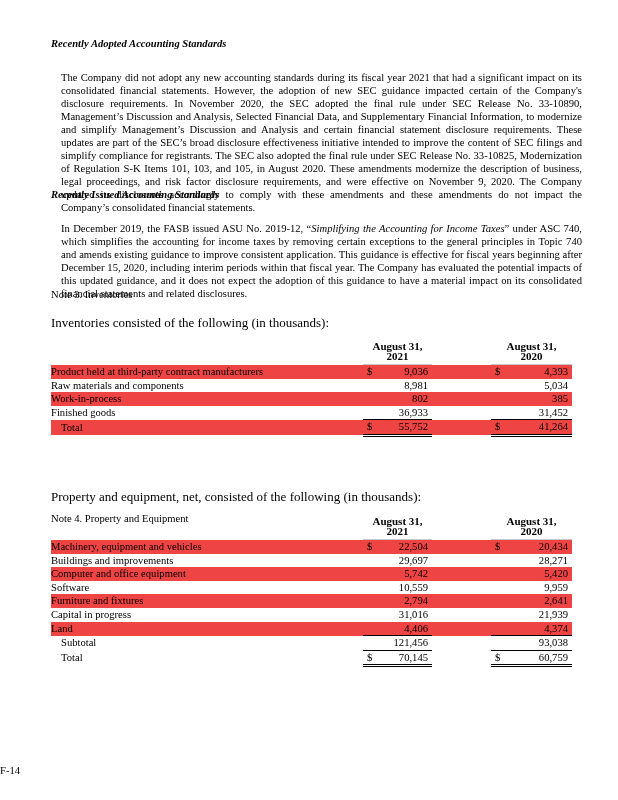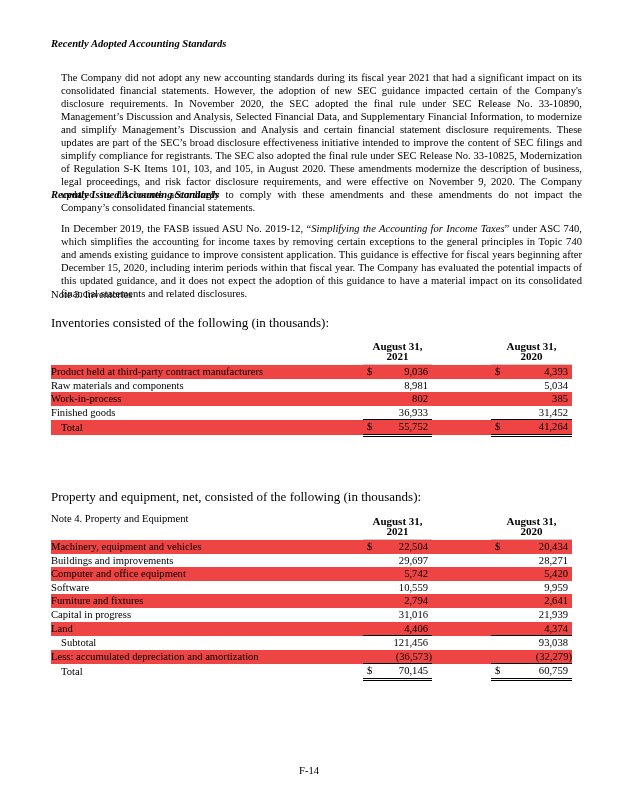--- a/index.html
+++ b/index.html
@@ -33,21 +33,21 @@
   td.gap { background: transparent; }
   td.cur { text-align: left; padding-left: 4px !important; }
   td.num { text-align: right; }
   td.lbl { padding-left: 0; }
   td.indent { padding-left: 10px !important; }
   .topline { border-top: 1px solid #000; }
   .dbl { border-bottom: 3px double #000; }
   .neg-pad { padding-right: 0 !important; }
   .num-pad { padding-right: 4px !important; margin-top: 12px; }
 
-  .footer { position: absolute; left: 0; width: 618px; top: 765px; text-align: center; font-size: 10.6px; }
+  .footer { position: absolute; left: 0; width: 618px; top: 765px; font-size: 10.6px; }
 </style>
 </head>
 <body>
 
 <div class="page">
 
   <div class="h-ital" style="top:38px;">Recently Adopted Accounting Standards</div>
   <p class="para" style="top:63px;">The Company did not adopt any new accounting standards during its fiscal year 2021 that had a significant impact on its consolidated financial statements. However, the adoption of new SEC guidance impacted certain of the Company's disclosure requirements. In November 2020, the SEC adopted the final rule under SEC Release No. 33-10890, Management’s Discussion and Analysis, Selected Financial Data, and Supplementary Financial Information, to modernize and simplify Management’s Discussion and Analysis and certain financial statement disclosure requirements. These updates are part of the SEC’s broad disclosure effectiveness initiative intended to improve the content of SEC filings and simplify compliance for registrants. The SEC also adopted the final rule under SEC Release No. 33-10825, Modernization of Regulation S-K Items 101, 103, and 105, in August 2020. These amendments modernize the description of business, legal proceedings, and risk factor disclosure requirements, and were effective on November 9, 2020. The Company updated its disclosures accordingly to comply with these amendments and these amendments do not impact the Company’s consolidated financial statements.</p>
 
   <div class="h-ital" style="top:189px;">Recently Issued Accounting Standards</div>
@@ -208,29 +208,20 @@
     </tr>
     <tr>
       <td class="lbl indent">Subtotal</td>
           <td></td>
       <td class="topline"></td>
       <td class="num num-pad topline">121,456</td>
       <td></td>
       <td class="topline"></td>
       <td class="num num-pad topline">93,038</td>
     </tr>
-    <tr class="shade">
-      <td class="lbl">Less: accumulated depreciation and amortization</td>
-          <td></td>
-      <td></td>
-      <td class="num neg-pad">(36,573)</td>
-      <td></td>
-          <td></td>
-      <td class="num neg-pad">(32,279)</td>
-    </tr>
     <tr>
       <td class="lbl indent">Total</td>
           <td></td>
       <td class="cur topline dbl">$</td>
       <td class="num num-pad topline dbl">70,145</td>
       <td></td>
       <td class="cur topline dbl">$</td>
       <td class="num num-pad topline dbl">60,759</td>
     </tr>
   </tbody>

